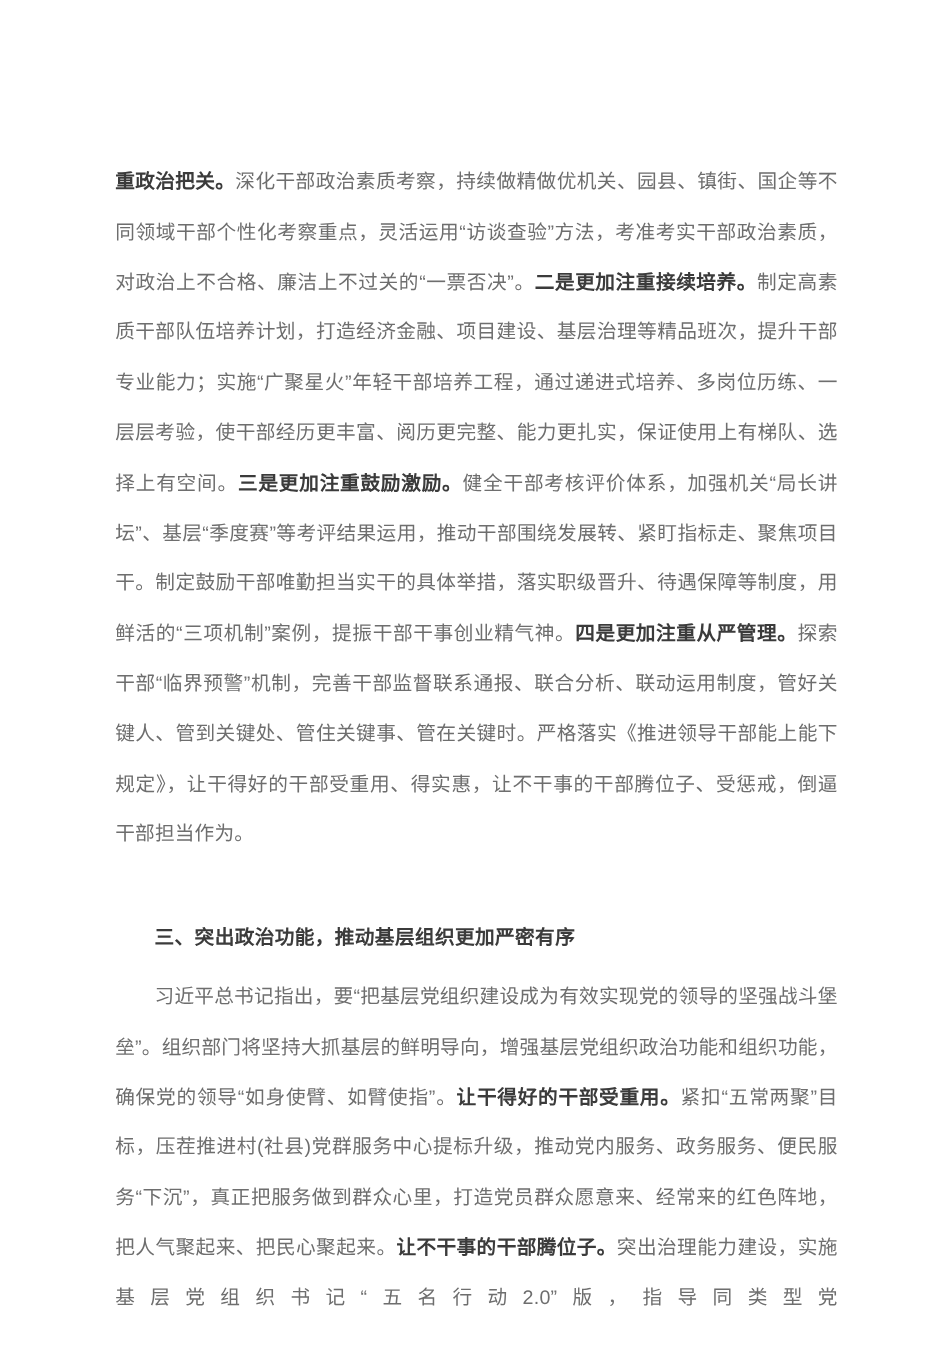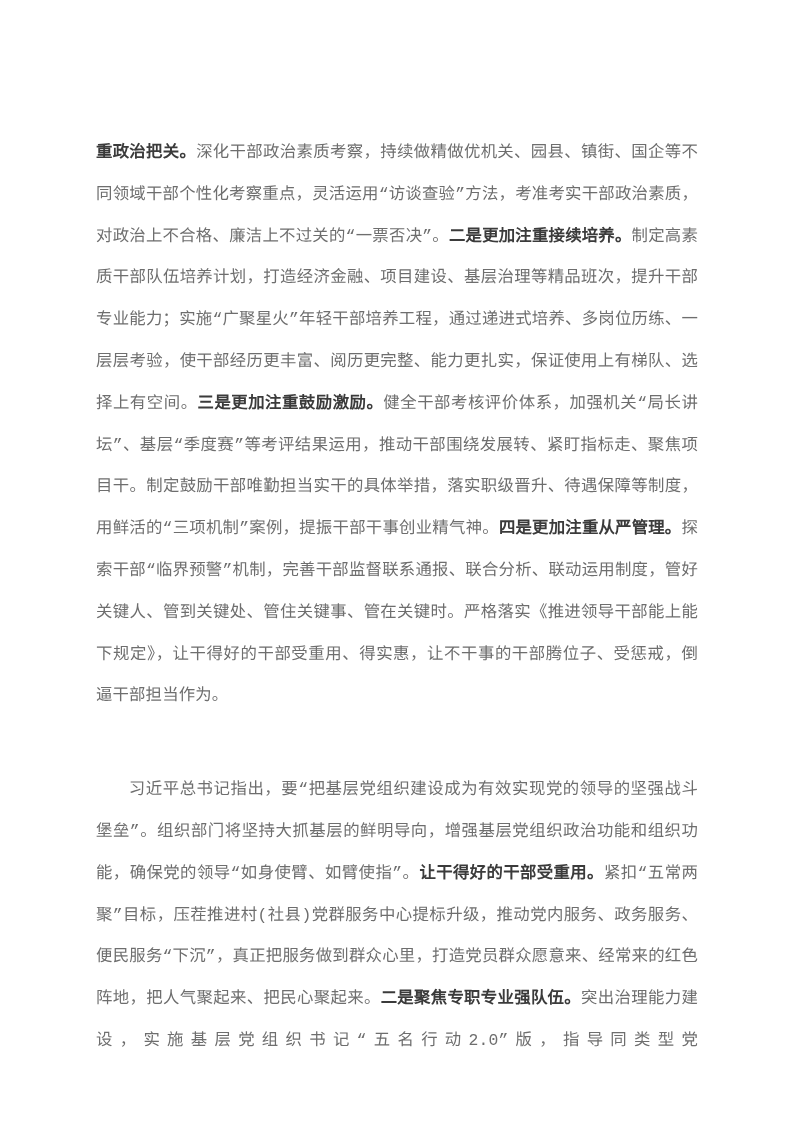--- a/index.html
+++ b/index.html
@@ -24,21 +24,21 @@
 
   .text-block {
     position: absolute;
     left: 96px;
     top: 132px;
     width: 602px;
   }
 
   
   .para {
-    font-family: Liberation Mono, monospace;
+    font-family: Liberation Sans, sans-serif;
     font-size: 16.4px;
     line-height: 41.8px;
     color: #6e6e6e;
     text-align: justify;
     text-justify: inter-character;
     text-align-last: left;
     margin: 0;
     letter-spacing: 0.15px;
     word-break: break-all;
     -webkit-font-smoothing: antialiased;
@@ -89,19 +89,20 @@
 <body>
 
 <div class="page">
 
   <div class="text-block">
 
     <p class="para flush closed"><span class="b">重政治把关。</span><span>深化干部政治素质考察，持续做精做优机关、园县、镇街、国企等不同领域干部个性化考察重点，灵活运用“访谈查验”方法，考准考实干部政治素质，对政治上不合格、廉洁上不过关的“一票否决”。</span><span class="b">二是更加注重接续培养。</span><span>制定高素质干部队伍培养计划，打造经济金融、项目建设、基层治理等精品班次，提升干部专业能力；实施“广聚星火”年轻干部培养工程，通过递进式培养、多岗位历练、一层层考验，使干部经历更丰富、阅历更完整、能力更扎实，保证使用上有梯队、选择上有空间。</span><span class="b">三是更加注重鼓励激励。</span><span>健全干部考核评价体系，加强机关“局长讲坛”、基层“季度赛”等考评结果运用，推动干部围绕发展转、紧盯指标走、聚焦项目干。制定鼓励干部唯勤担当实干的具体举措，落实职级晋升、待遇保障等制度，用鲜活的“三项机制”案例，提振干部干事创业精气神。</span><span class="b">四是更加注重从严管理。</span><span>探索干部“临界预警”机制，完善干部监督联系通报、联合分析、联动运用制度，管好关键人、管到关键处、管住关键事、管在关键时。严格落实《推进领导干部能上能下规定》，让干得好的干部受重用、得实惠，让不干事的干部腾位子、受惩戒，倒逼干部担当作为。</span></p>
 
     <div class="gap-before-heading"></div>
 
+    <p class="heading">三、突出政治功能，推动基层组织更加严密有序</p>
 
     <div class="gap-after-heading"></div>
 
-    <p class="para indent runover"><span>习近平总书记指出，要“把基层党组织建设成为有效实现党的领导的坚强战斗堡垒”。组织部门将坚持大抓基层的鲜明导向，增强基层党组织政治功能和组织功能，确保党的领导“如身使臂、如臂使指”。</span><span class="b">让干得好的干部受重用。</span><span>紧扣“五常两聚”目标，压茬推进村(社县)党群服务中心提标升级，推动党内服务、政务服务、便民服务“下沉”，真正把服务做到群众心里，打造党员群众愿意来、经常来的红色阵地，把人气聚起来、把民心聚起来。</span><span class="b">二是聚焦专职专业强队伍。</span><span>突出治理能力建设，实施基层党组织书记“五名行动2.0”版，指导同类型党</span></p>
+    <p class="para indent runover"><span>习近平总书记指出，要“把基层党组织建设成为有效实现党的领导的坚强战斗堡垒”。组织部门将坚持大抓基层的鲜明导向，增强基层党组织政治功能和组织功能，确保党的领导“如身使臂、如臂使指”。</span><span class="b">让干得好的干部受重用。</span><span>紧扣“五常两聚”目标，压茬推进村(社县)党群服务中心提标升级，推动党内服务、政务服务、便民服务“下沉”，真正把服务做到群众心里，打造党员群众愿意来、经常来的红色阵地，把人气聚起来、把民心聚起来。</span><span class="b">让不干事的干部腾位子。</span><span>突出治理能力建设，实施基层党组织书记“五名行动2.0”版，指导同类型党</span></p>
 
   </div>
 </div>
 
 </body></html>

